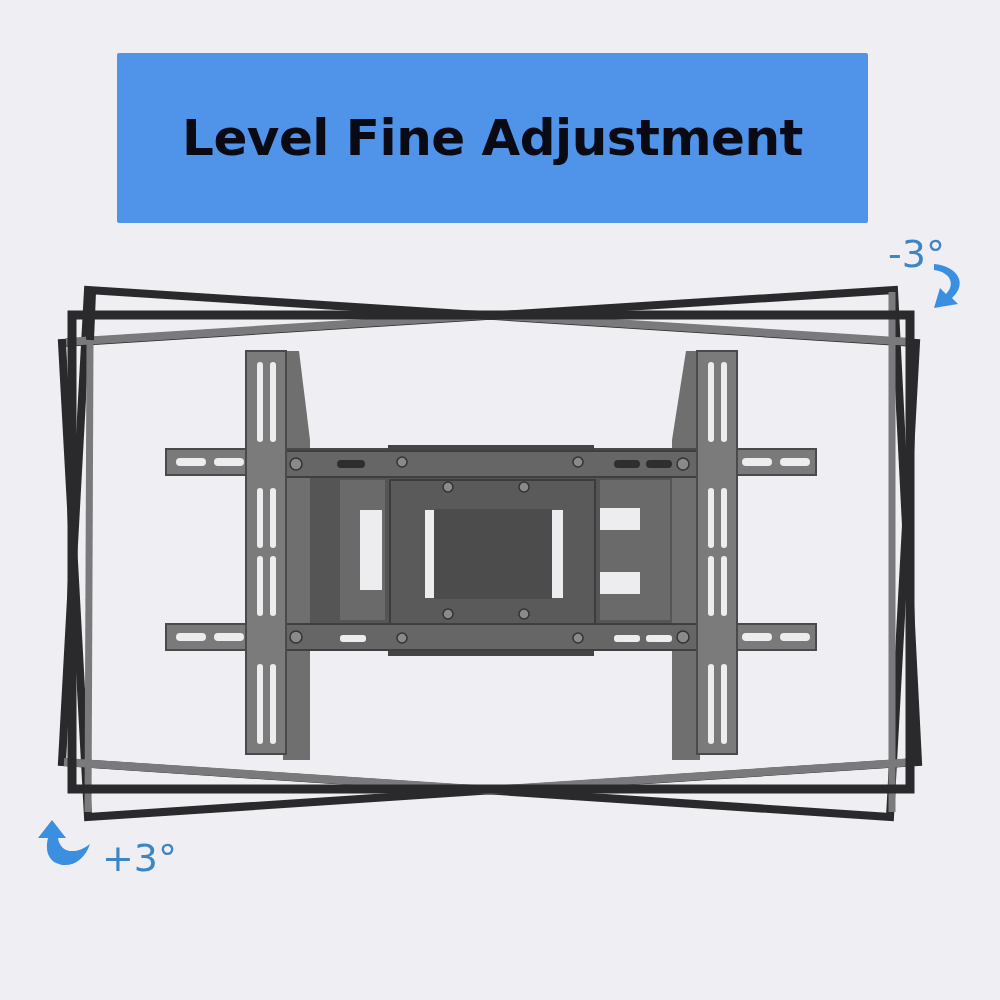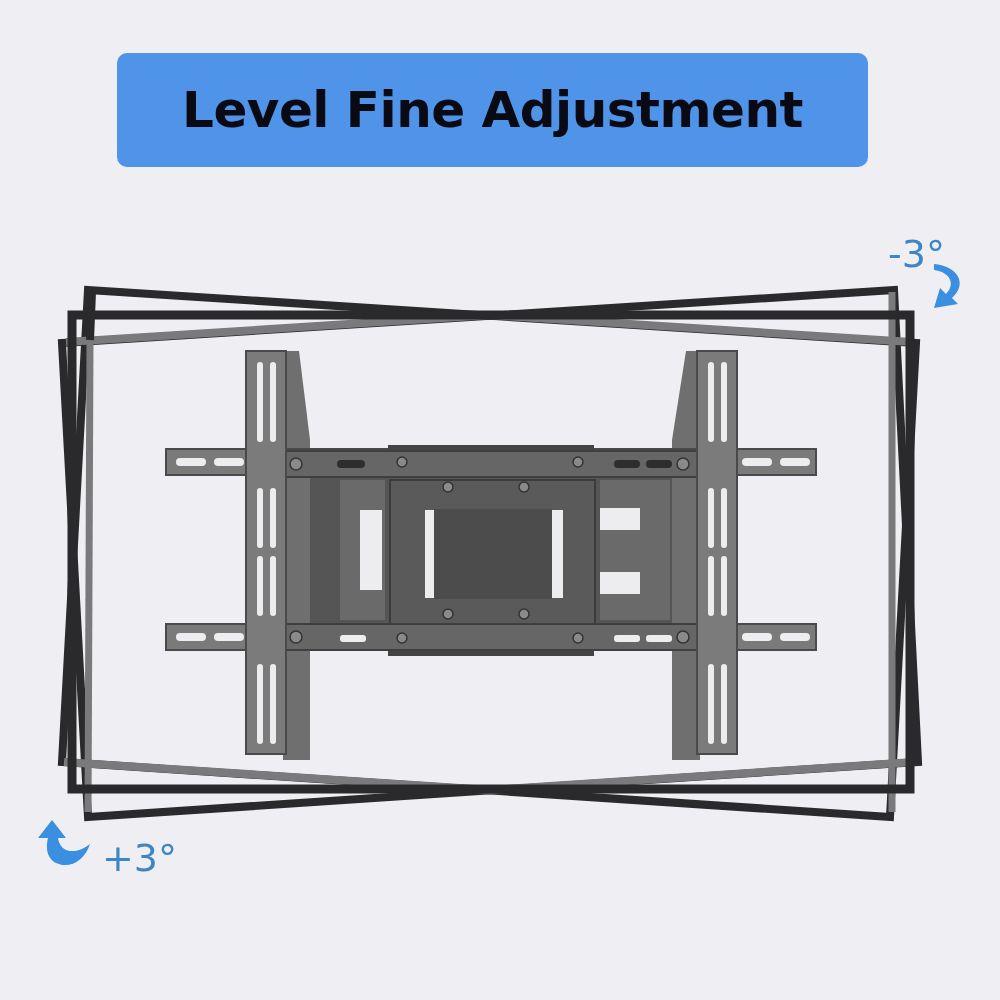--- a/index.html
+++ b/index.html
@@ -3,22 +3,22 @@
 <meta charset="utf-8">
 <style>
   html, body { margin: 0; padding: 0; }
   body {
     width: 1000px; height: 1000px; overflow: hidden;
     background: #efeff3;
     position: relative;
     font-family: "DejaVu Sans", sans-serif;
   }
   .banner {
-    position: absolute; left: 117px; top: 53px; width: 751px; height: 114px;
-    background: #4f94e8; border-radius: 10px;
+    position: absolute; left: 117px; top: 53px; width: 751px; height: 170px;
+    background: #4f94e8; border-radius: 2px;
     display: flex; align-items: center; justify-content: center;
   }
   .banner-title {
     font-family: "DejaVu Sans", sans-serif;
     font-weight: bold; font-size: 50px; color: #0a0a14;
     letter-spacing: -0.5px;
   }
   .angle-label {
     position: absolute; color: #3d86c6;
     font-family: "DejaVu Sans", sans-serif; font-size: 38px; font-weight: normal;

